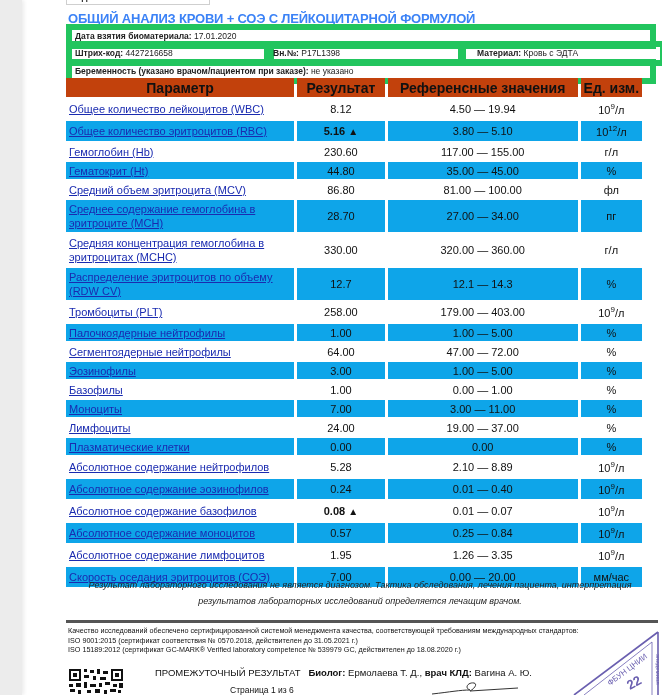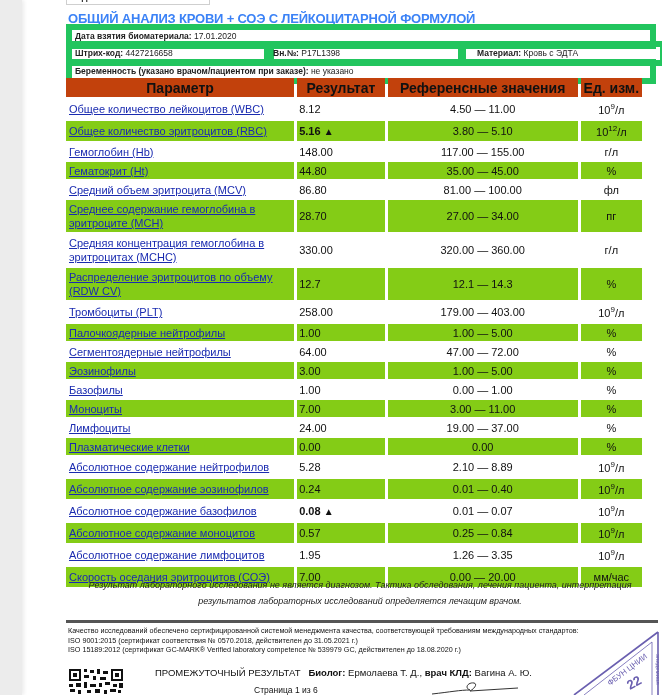--- a/index.html
+++ b/index.html
@@ -34,25 +34,25 @@
   table.results {
     position: absolute; left: 66px; top: 78px; width: 582px;
     border-collapse: separate; border-spacing: 3px 0; margin-left: -3px;
     font-size: 11px; color: #111;
   }
   table.results th {
     background: #c2410c; font-weight: bold; font-size: 14px;
     height: 19px; text-align: center; padding: 0;
   }
   table.results td { padding: 0 2px; vertical-align: middle; }
-  table.results tr.alt td { background: #84cc16; }
+  table.results tr.alt td { background: #0ea5e9; }
   table.results tr td { border-top: 2px solid #fff; }
   td.param { width: 226px; text-align: left; line-height: 14px; padding-left: 3px !important; }
   td.param a { color: #1a2bb0; text-decoration: underline; cursor: pointer; }
-  td.res { width: 84px; }
+  td.res { width: 84px; text-align: center; }
   td.ref { width: 188px; text-align: center; }
   td.unit { width: 58px; text-align: center; }
   tr.r1 td { height: 17px; }
   tr.r2 td { height: 32px; }
   tr.rt td { height: 20px; }
   .bold { font-weight: bold; margin-top: 39px; }
   sup { font-size: 8px; }
   .note {
     position: absolute; left: 70px; top: 577px; width: 580px;
     font-size: 9px; font-style: italic; line-height: 16px; color: #222; text-align: center;
@@ -65,21 +65,21 @@
     font-size: 7.2px; line-height: 9.5px; color: #111; white-space: nowrap;
   }
   .qr {
     position: absolute; left: 68px; top: 668px; width: 56px; height: 27px; overflow: hidden;
   }
   .interim {
     position: absolute; left: 155px; top: 667px; font-size: 9.5px; color: #111; white-space: nowrap;
   }
   .interim b { font-weight: bold; }
   .pagenum {
-    position: absolute; left: 230px; top: 685px; font-size: 8.5px; color: #111; margin-left: 24px;
+    position: absolute; left: 230px; top: 685px; font-size: 8.5px; color: #111;
   }
   .signature { position: absolute; left: 430px; top: 680px; }
   .stamp { position: absolute; left: 570px; top: 628px; }
 </style>
 </head>
 <body>
 
 <div class="gutter"></div>
 
 <div class="top-box">Код контингента: 110</div>
@@ -115,32 +115,32 @@
       <th>Параметр</th>
       <th>Результат</th>
       <th>Референсные значения</th>
       <th>Ед. изм.</th>
     </tr>
   </thead>
   <tbody id="rows">
       <tr class="rt">
         <td class="param"><a>Общее количество лейкоцитов (WBC)</a></td>
         <td class="res"><span>8.12</span></td>
-        <td class="ref">4.50 — 11.00</td>
+        <td class="ref">4.50 — 19.94</td>
         <td class="unit"><span>10</span><sup>9</sup><span>/л</span></td>
       </tr>
       <tr class="alt rt">
         <td class="param"><a>Общее количество эритроцитов (RBC)</a></td>
         <td class="res bold"><span>5.16</span> <span style="font-size: 10px;">▲</span></td>
         <td class="ref">3.80 — 5.10</td>
         <td class="unit"><span>10</span><sup>12</sup><span>/л</span></td>
       </tr>
       <tr class="r1">
         <td class="param"><a>Гемоглобин (Hb)</a></td>
-        <td class="res"><span>148.00</span></td>
+        <td class="res"><span>230.60</span></td>
         <td class="ref">117.00 — 155.00</td>
         <td class="unit">г/л</td>
       </tr>
       <tr class="alt r1">
         <td class="param"><a>Гематокрит (Ht)</a></td>
         <td class="res"><span>44.80</span></td>
         <td class="ref">35.00 — 45.00</td>
         <td class="unit">%</td>
       </tr>
       <tr class="r1">

